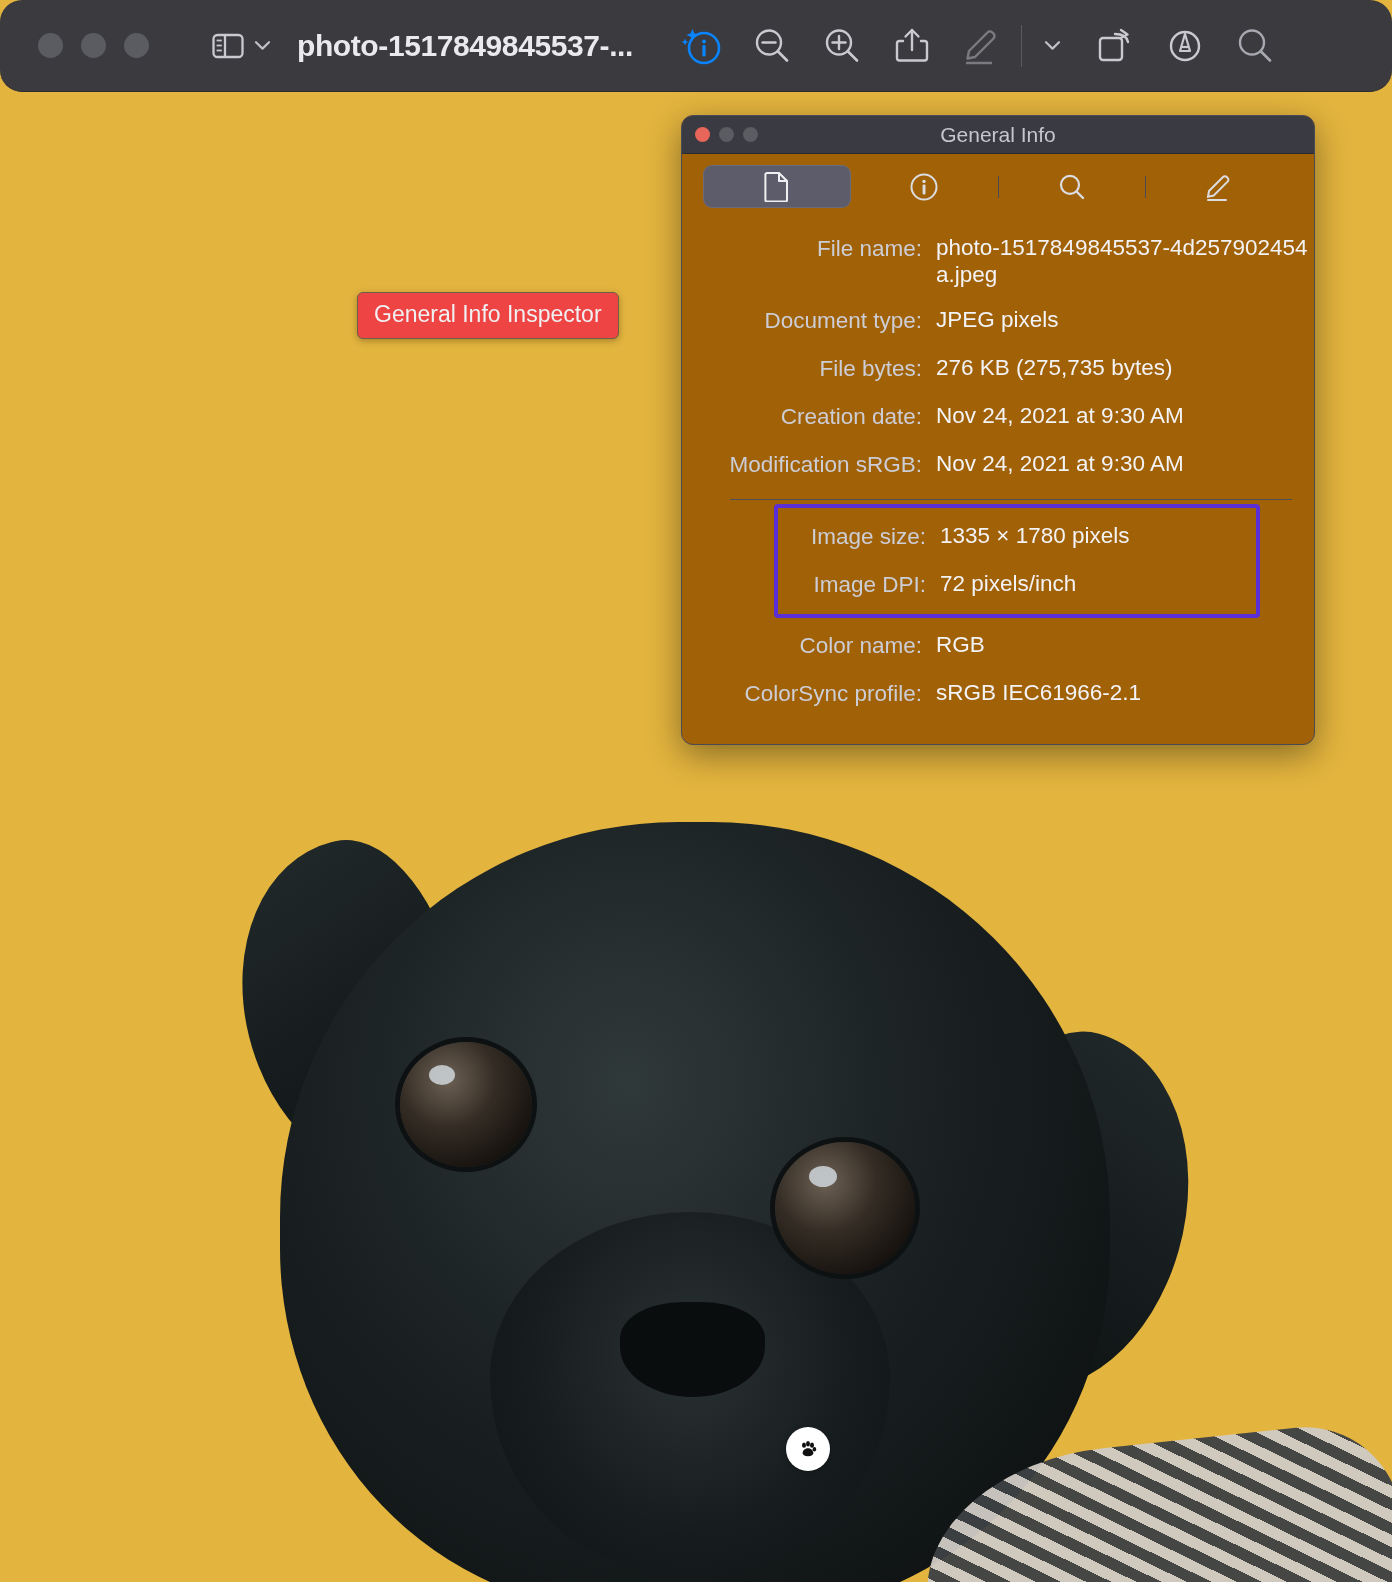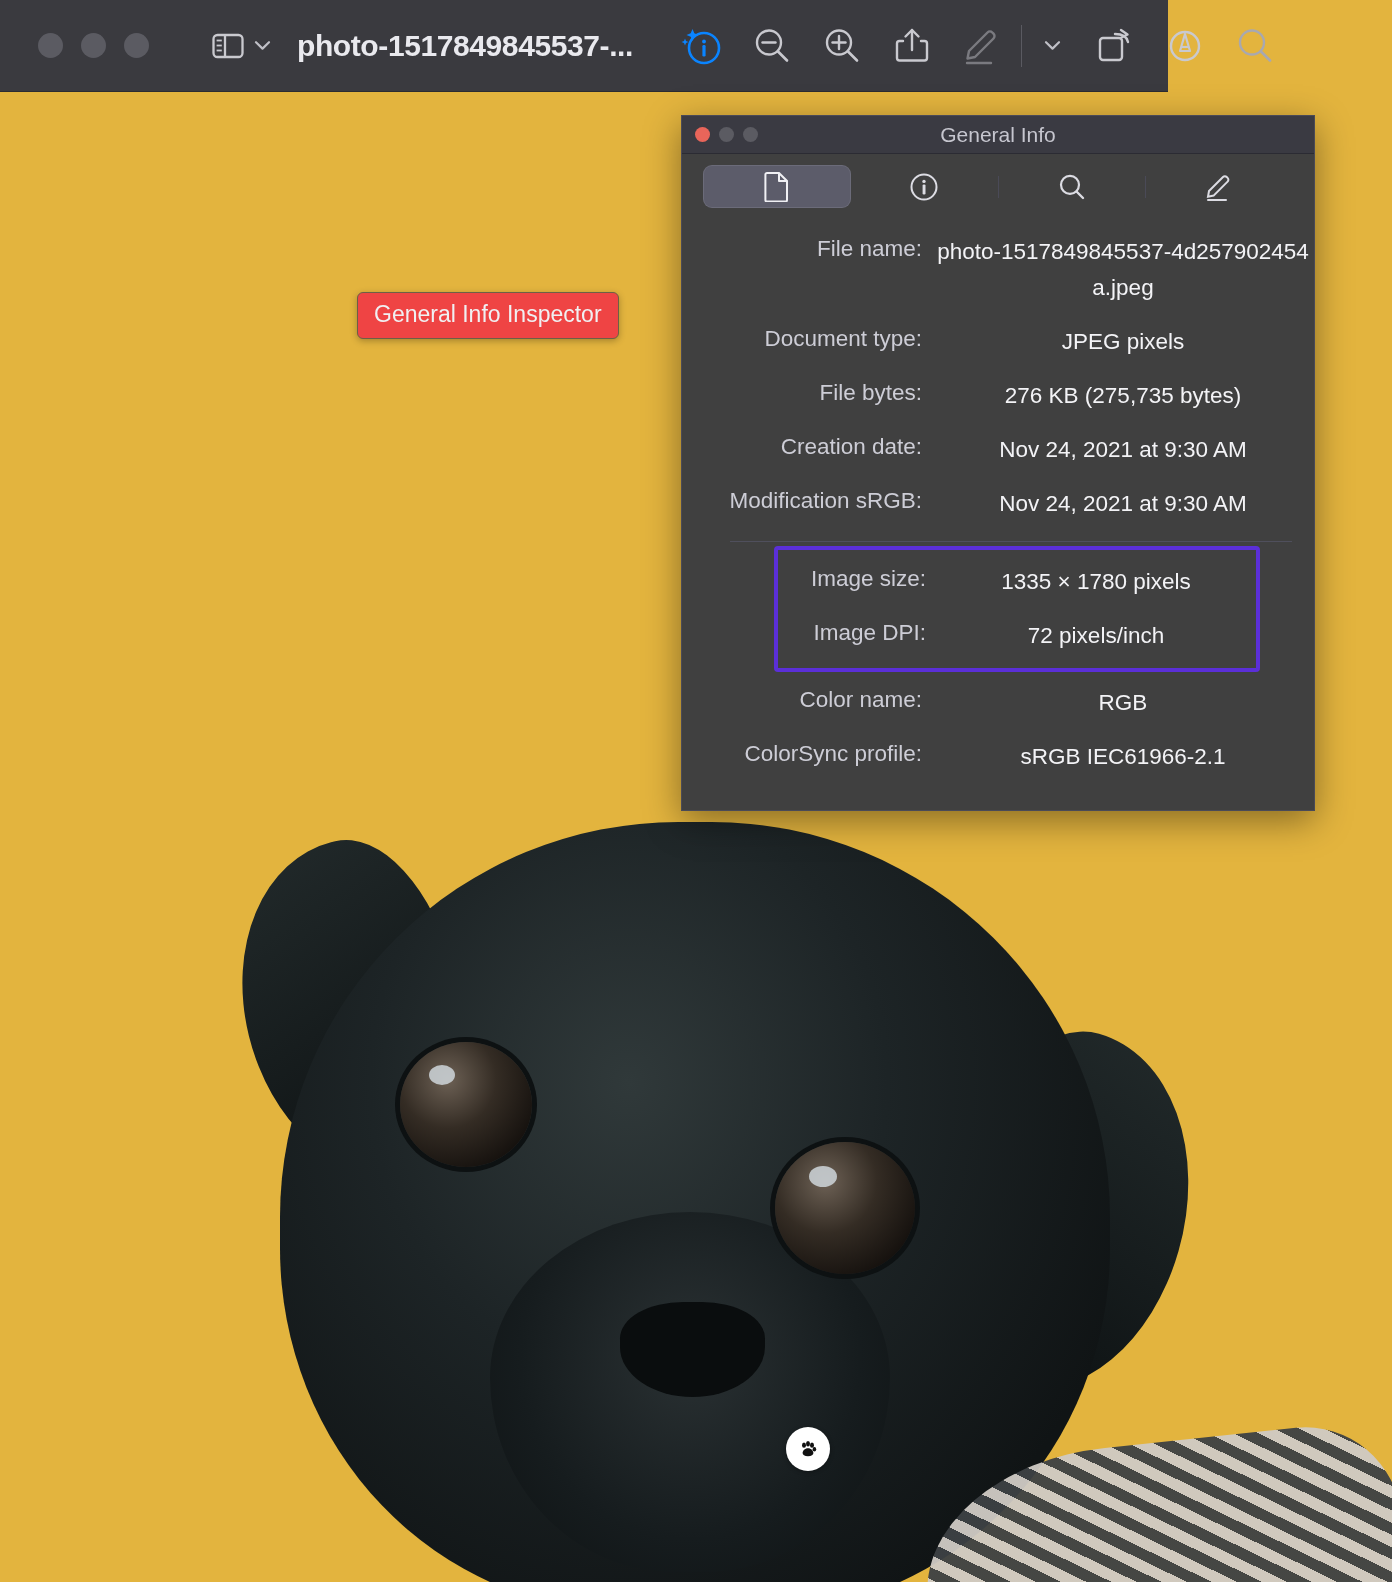--- a/index.html
+++ b/index.html
@@ -5,24 +5,25 @@
   * { margin:0; padding:0; box-sizing:border-box; }
   html,body { width:1392px; height:1582px; overflow:hidden; }
   body {
     font-family:"Liberation Sans", sans-serif;
     background:#e3b43e;
     position:relative;
   }
 
   
   #toolbar{
-    position:absolute; left:0; top:0; width:1168px; height:92px;
+    position:absolute; left:0; top:0; width:1392px; height:92px;
     background:#3a3a3f;
     display:flex; align-items:center;
     border-bottom:1px solid #2c2c31;
+    border-radius:22px;
   }
   .traffic{ display:flex; gap:18px; margin-left:38px; }
   .tl{ width:25px; height:25px; border-radius:50%; background:#5b5b62; }
   #sidebar-btn{ margin-left:62px; display:flex; align-items:center; gap:9px; }
 
   #doc-title{
     margin-left:26px;
     font-size:30px; font-weight:bold; color:#e9e9ee;
     letter-spacing:-0.4px; white-space:nowrap;
   }
@@ -38,23 +39,23 @@
     padding:8px 16px 10px;
     background:#ef4444; border:1px solid #6c6046;
     border-radius:6px;
     color:#f0f0f2; font-size:23px; white-space:nowrap;
     box-shadow:0 2px 7px rgba(0,0,0,.28);
   }
 
   
   #inspector{
     position:absolute; left:681px; top:115px; width:634px;
-    background:#404040;
+    background:#a16207;
     border:1px solid #4a4a57;
-    border-radius:0;
+    border-radius:12px;
     overflow:hidden;
     box-shadow:0 10px 34px rgba(0,0,0,.40);
   }
   #insp-titlebar{
     height:38px; background:#3a3a42;
     display:flex; align-items:center; position:relative;
     border-bottom:1px solid #2b2b33;
   }
   .insp-tl{ width:15px; height:15px; border-radius:50%; margin-left:0; }
   .insp-lights{ display:flex; gap:9px; margin-left:13px; }
@@ -78,22 +79,22 @@
   #rows{ padding:8px 0 26px;margin-left:26px; }
   .row{
     display:flex; align-items:flex-start;
     padding:9px 0;
   }
   .lbl{
     width:228px; text-align:right; padding-right:14px;
     font-size:22.5px; color:#cdcdd6; line-height:30px;
   }
   .val{
-    flex:1; font-size:22.5px; color:#f3f3f6; line-height:36px;
-    padding-right:4px; word-break:break-all;text-align:center;
+    flex:1; font-size:22.5px; color:#f3f3f6; line-height:27px;
+    padding-right:4px; word-break:break-all;
   }
   .sep{ height:1px; background:#4f4f5c; margin:10px 22px 4px; }
 
   #hl-box{
     margin:4px 54px 4px 66px;
     border:4px solid #5b2fd8; border-radius:4px;
     padding:5px 0 5px 0;
   }
   #hl-box .lbl{ width:162px; }
 

